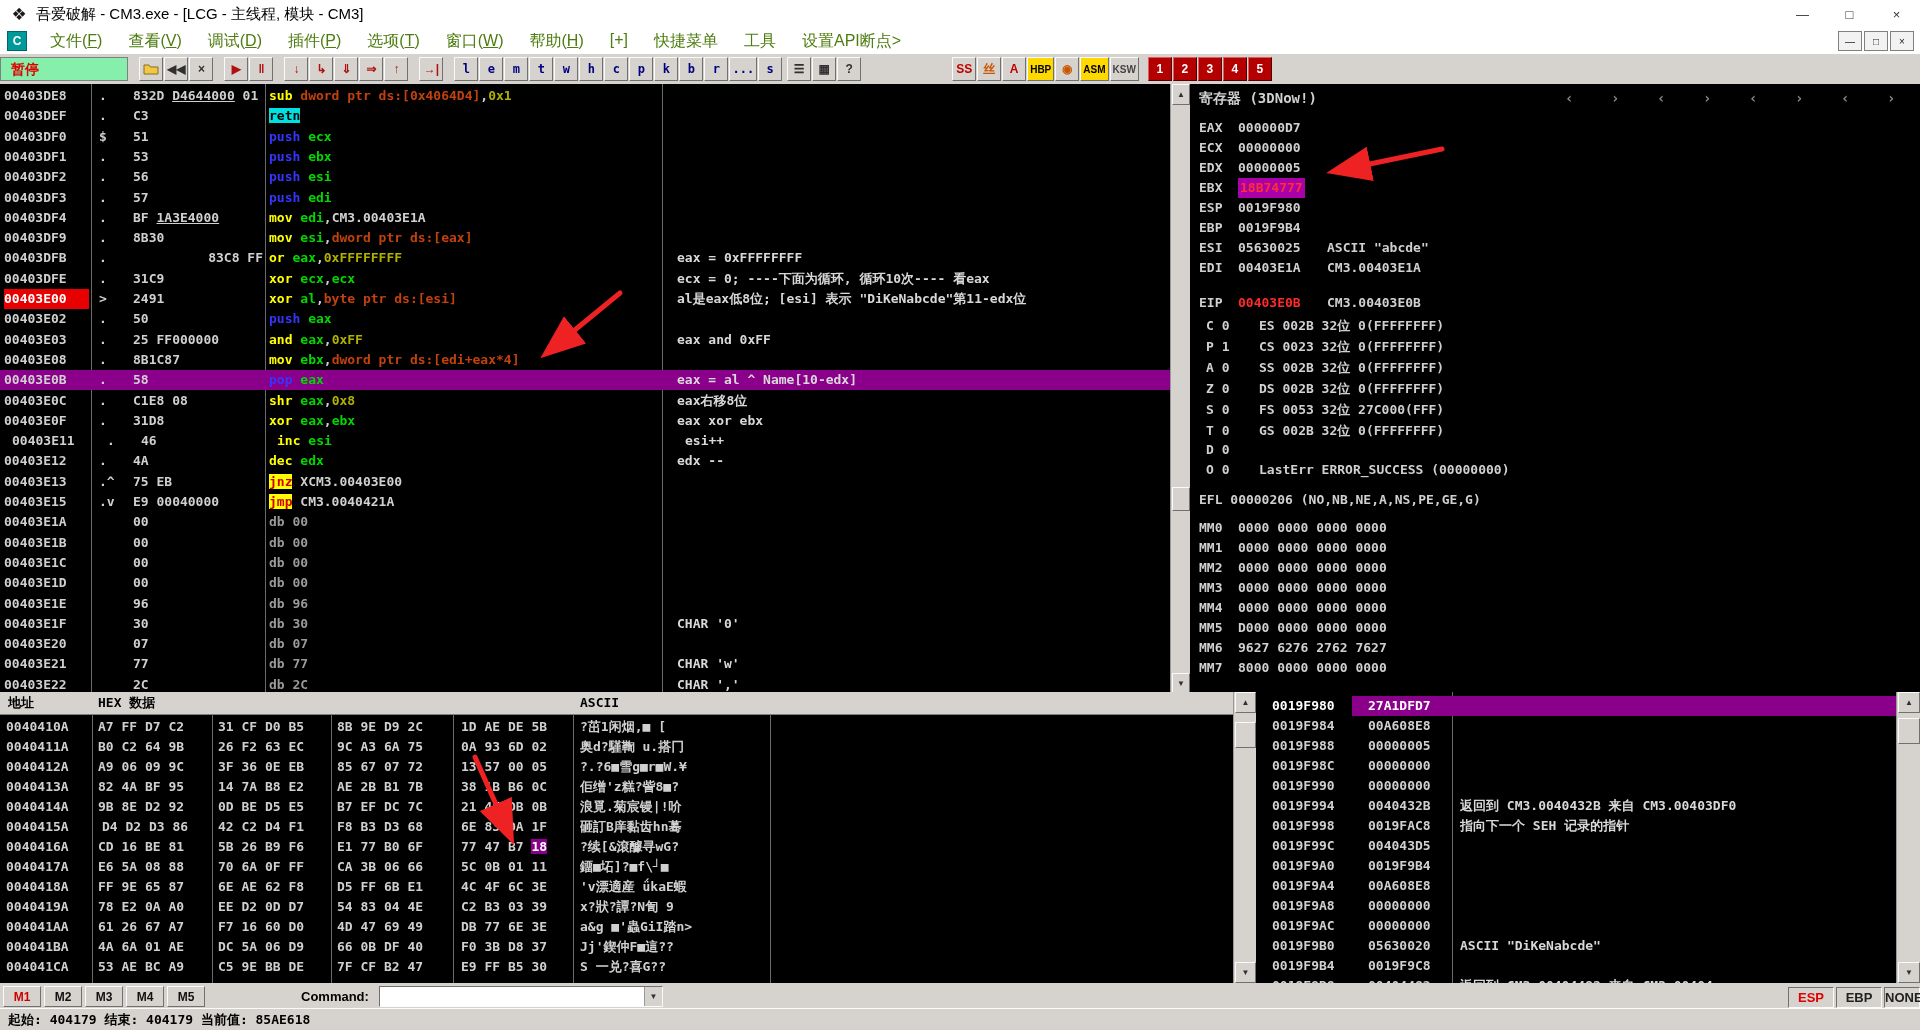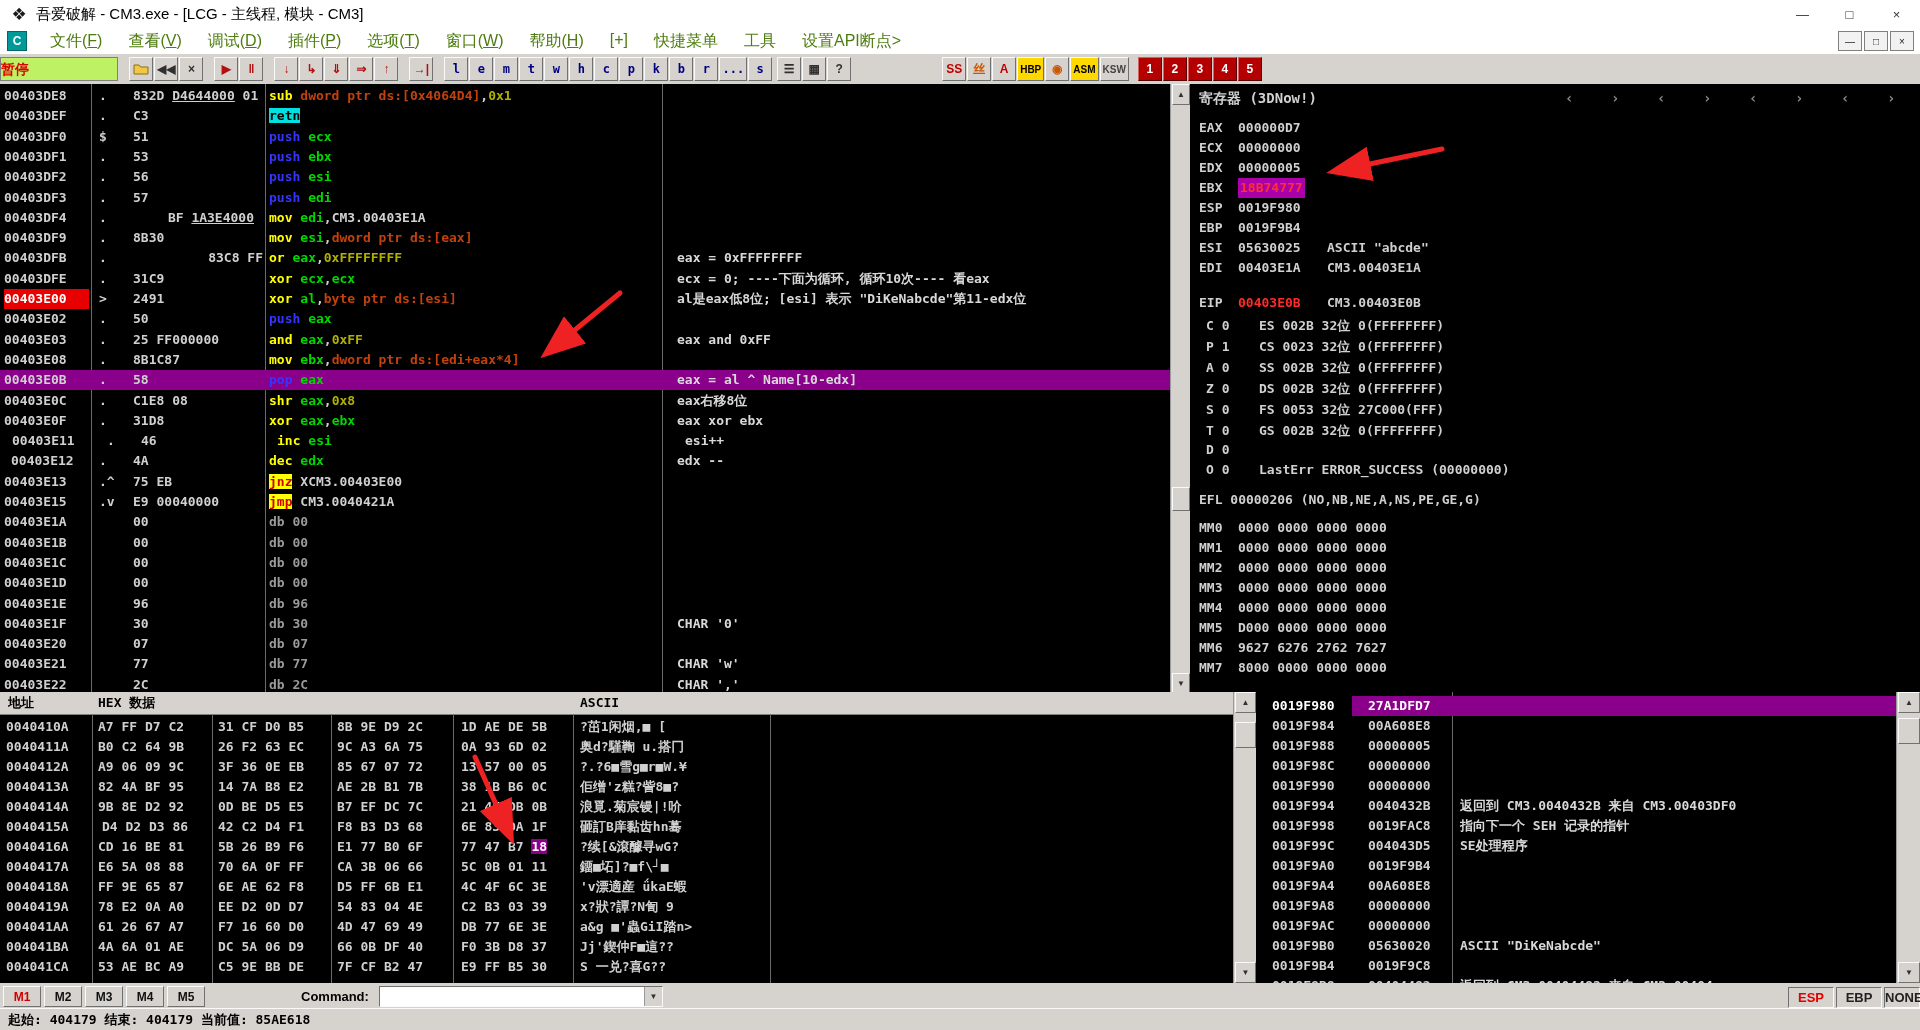--- a/index.html
+++ b/index.html
@@ -13,21 +13,21 @@
   .win-controls{margin-left:auto;display:flex;height:100%;}
   .win-btn{width:47px;height:100%;display:flex;align-items:center;justify-content:center;font-size:13px;color:#333;}
   .menubar{position:absolute;left:0;top:28px;width:1920px;height:26px;background:#ffffff;display:flex;align-items:center;border-bottom:1px solid #e0e0e0;}
   .menu-icon{width:18px;height:18px;background:#009999;border:1px solid #006666;color:#fff;font-weight:bold;font-size:12px;margin:0 10px 0 7px;display:flex;align-items:center;justify-content:center;}
   .menu-item{padding:0 13px;font-size:16px;color:#4d7c0f;white-space:nowrap;}
   .mdi-controls{margin-left:auto;display:flex;margin-right:6px;}
   .mdi-btn{width:22px;height:18px;border:1px solid #808080;background:#f2f2f2;margin-left:2px;display:flex;align-items:center;justify-content:center;font-size:10px;color:#222;}
 
   
   .toolbar{position:absolute;left:0;top:54px;width:1920px;height:30px;background:#d6d3ce;border-bottom:1px solid #9a9a9a;display:flex;align-items:center;}
-  .pausebox{width:116px;height:22px;background:#bef264;color:#e00000;font-family:"DejaVu Sans Mono",monospace;font-weight:bold;font-size:14px;line-height:22px;padding-left:0;border:1px solid #808080;}
+  .pausebox{width:116px;height:22px;background:#86efac;color:#e00000;font-family:"DejaVu Sans Mono",monospace;font-weight:bold;font-size:14px;line-height:22px;padding-left:10px;border:1px solid #808080;}
   .tbtn{min-width:24px;height:24px;box-sizing:border-box;background:#d6d3ce;border:1px solid;border-color:#fafafa #707070 #707070 #fafafa;display:flex;align-items:center;justify-content:center;font-size:12px;font-weight:bold;margin-left:1px;color:#303030;white-space:nowrap;padding:0 2px;}
   .tbtn.red{color:#b01010;}
   .tbtn.blue{color:#000080;font-family:"DejaVu Sans Mono",monospace;}
   .tbtn.p-red{color:#c00000;}
   .tbtn.p-orange{color:#cc5500;}
   .tbtn.p-yellow{background:#ffd800;color:#000;font-size:10px;}
   .tbtn.p-plain{color:#444;font-size:10px;}
   .tbtn.num{background:#b40000;color:#fff;border-color:#d86060 #500000 #500000 #d86060;}
   .tgap{width:10px;}
 
@@ -214,21 +214,21 @@
       </div>
       <div class="drow" style="top: 103.5px;">
         <span class="cell" style="left: 4px; width: 85px;">00403DF3</span>
         <span class="cell" style="left: 99px; width: 32px;">.</span>
         <span class="cell" style="left: 133px; width: 130px;"><span>57</span></span>
         <span class="cell" style="left: 269px; width: 400px;"><span class="tk-b">push</span><span class="tk-w"> </span><span class="tk-g">edi</span></span>
       </div>
       <div class="drow" style="top: 123.8px;">
         <span class="cell" style="left: 4px; width: 85px;">00403DF4</span>
         <span class="cell" style="left: 99px; width: 32px;">.</span>
-        <span class="cell" style="left: 124px; width: 130px; text-align: right;"><span>BF </span><span class="bytes-u">1A3E4000</span></span>
+        <span class="cell" style="left: 133px; width: 130px;"><span>BF </span><span class="bytes-u">1A3E4000</span></span>
         <span class="cell" style="left: 269px; width: 400px;"><span class="tk-y">mov</span><span class="tk-w"> </span><span class="tk-g">edi</span><span class="tk-w">,</span><span class="tk-w">CM3.00403E1A</span></span>
       </div>
       <div class="drow" style="top: 144.1px;">
         <span class="cell" style="left: 4px; width: 85px;">00403DF9</span>
         <span class="cell" style="left: 99px; width: 32px;">.</span>
         <span class="cell" style="left: 133px; width: 130px;"><span>8B30</span></span>
         <span class="cell" style="left: 269px; width: 400px;"><span class="tk-y">mov</span><span class="tk-w"> </span><span class="tk-g">esi</span><span class="tk-w">,</span><span class="tk-m">dword ptr ds:[eax]</span></span>
       </div>
       <div class="drow" style="top: 164.4px;">
         <span class="cell" style="left: 4px; width: 85px;">00403DFB</span>
@@ -292,21 +292,21 @@
         <span class="cell comment" style="left: 677px; width: 490px;">eax xor ebx</span>
       </div>
       <div class="drow" style="top: 347.1px; margin-left: 8px;">
         <span class="cell" style="left: 4px; width: 85px;">00403E11</span>
         <span class="cell" style="left: 99px; width: 32px;">.</span>
         <span class="cell" style="left: 133px; width: 130px;"><span>46</span></span>
         <span class="cell" style="left: 269px; width: 400px;"><span class="tk-y">inc</span><span class="tk-w"> </span><span class="tk-g">esi</span></span>
         <span class="cell comment" style="left: 677px; width: 490px;">esi++</span>
       </div>
       <div class="drow" style="top: 367.4px;">
-        <span class="cell" style="left: 4px; width: 85px; margin-left: 7px;">00403E12</span>
+        <span class="cell" style="left: 4px; width: 85px;">00403E12</span>
         <span class="cell" style="left: 99px; width: 32px;">.</span>
         <span class="cell" style="left: 133px; width: 130px;"><span>4A</span></span>
         <span class="cell" style="left: 269px; width: 400px;"><span class="tk-y">dec</span><span class="tk-w"> </span><span class="tk-g">edx</span></span>
         <span class="cell comment" style="left: 677px; width: 490px;">edx --</span>
       </div>
       <div class="drow" style="top: 387.7px;">
         <span class="cell" style="left: 4px; width: 85px;">00403E13</span>
         <span class="cell" style="left: 99px; width: 32px;">.^</span>
         <span class="cell" style="left: 133px; width: 130px;"><span>75 EB</span></span>
         <span class="cell" style="left: 269px; width: 400px;"><span class="tk-j">jnz</span><span class="tk-w"> </span><span class="tk-w">XCM3.00403E00</span></span>
@@ -652,21 +652,20 @@
         <span class="cell comment" style="left: 204px; width: 430px;">返回到 CM3.0040432B 来自 CM3.00403DF0</span>
       </div>
       <div class="drow" style="top: 124px;">
         <span class="cell" style="left: 16px; width: 76px;">0019F998</span>
         <span class="cell" style="left: 112px; width: 76px;">0019FAC8</span>
         <span class="cell comment" style="left: 204px; width: 430px;">指向下一个 SEH 记录的指针</span>
       </div>
       <div class="drow" style="top: 144px;">
         <span class="cell" style="left: 16px; width: 76px;">0019F99C</span>
         <span class="cell" style="left: 112px; width: 76px;">004043D5</span>
-        <span class="cell comment" style="left: 204px; width: 430px;">SE处理程序</span>
       </div>
       <div class="drow" style="top: 164px;">
         <span class="cell" style="left: 16px; width: 76px;">0019F9A0</span>
         <span class="cell" style="left: 112px; width: 76px;">0019F9B4</span>
       </div>
       <div class="drow" style="top: 184px;">
         <span class="cell" style="left: 16px; width: 76px;">0019F9A4</span>
         <span class="cell" style="left: 112px; width: 76px;">00A608E8</span>
       </div>
       <div class="drow" style="top: 204px;">

